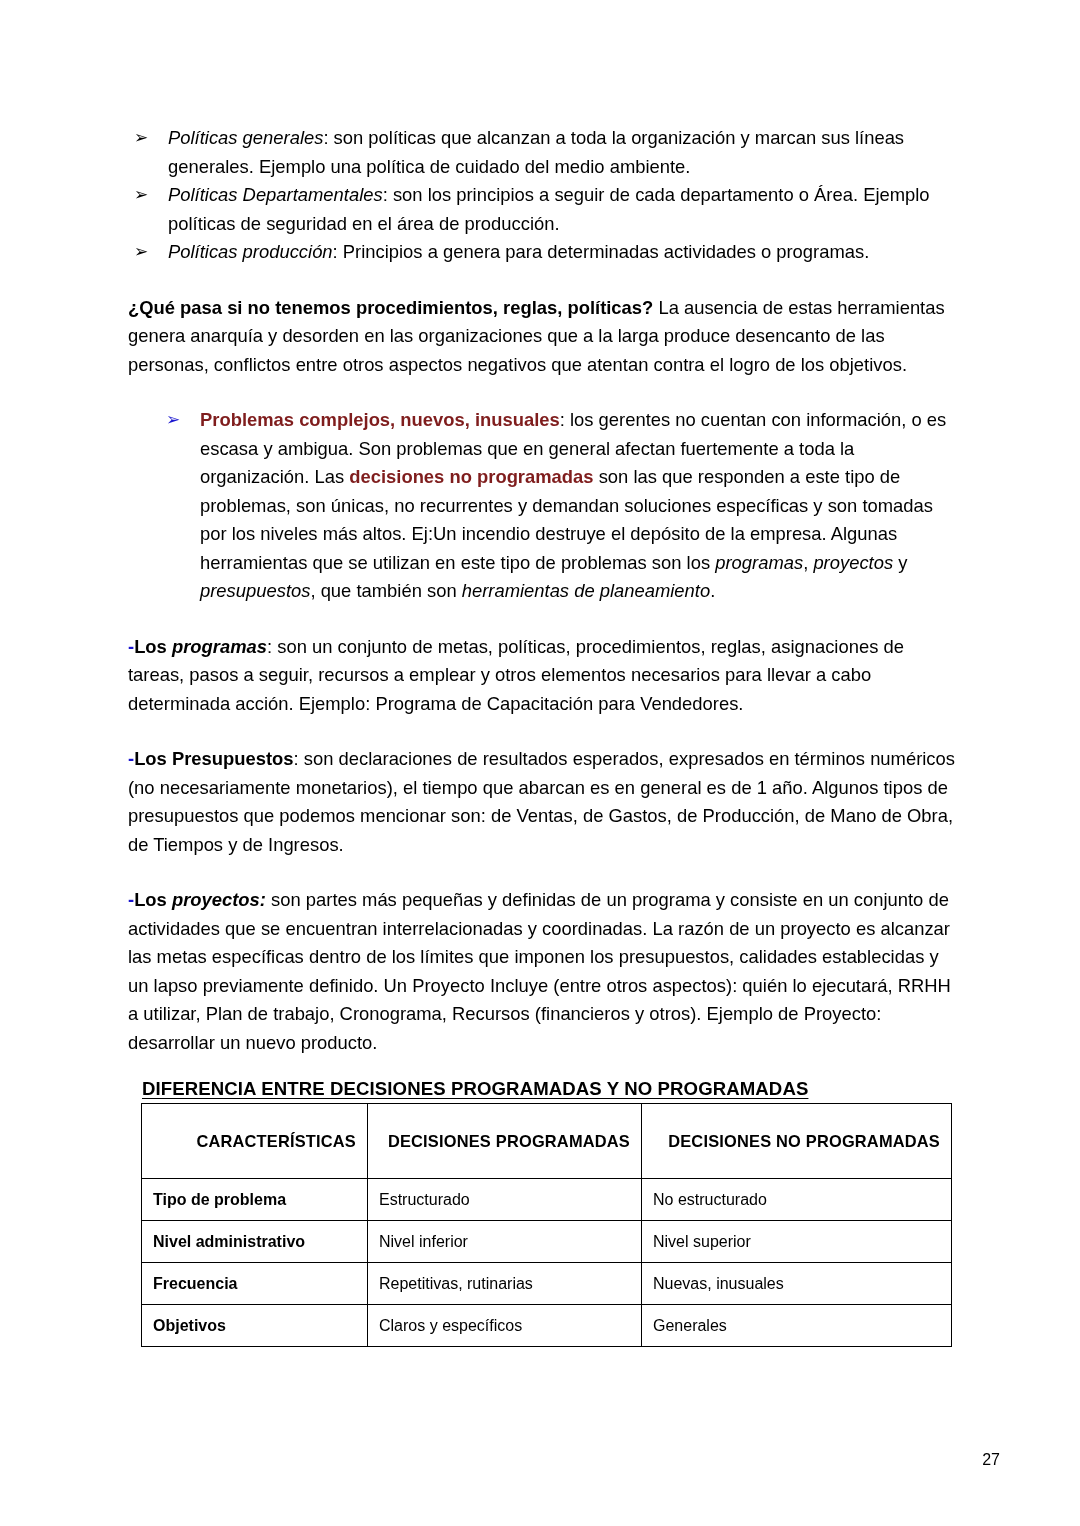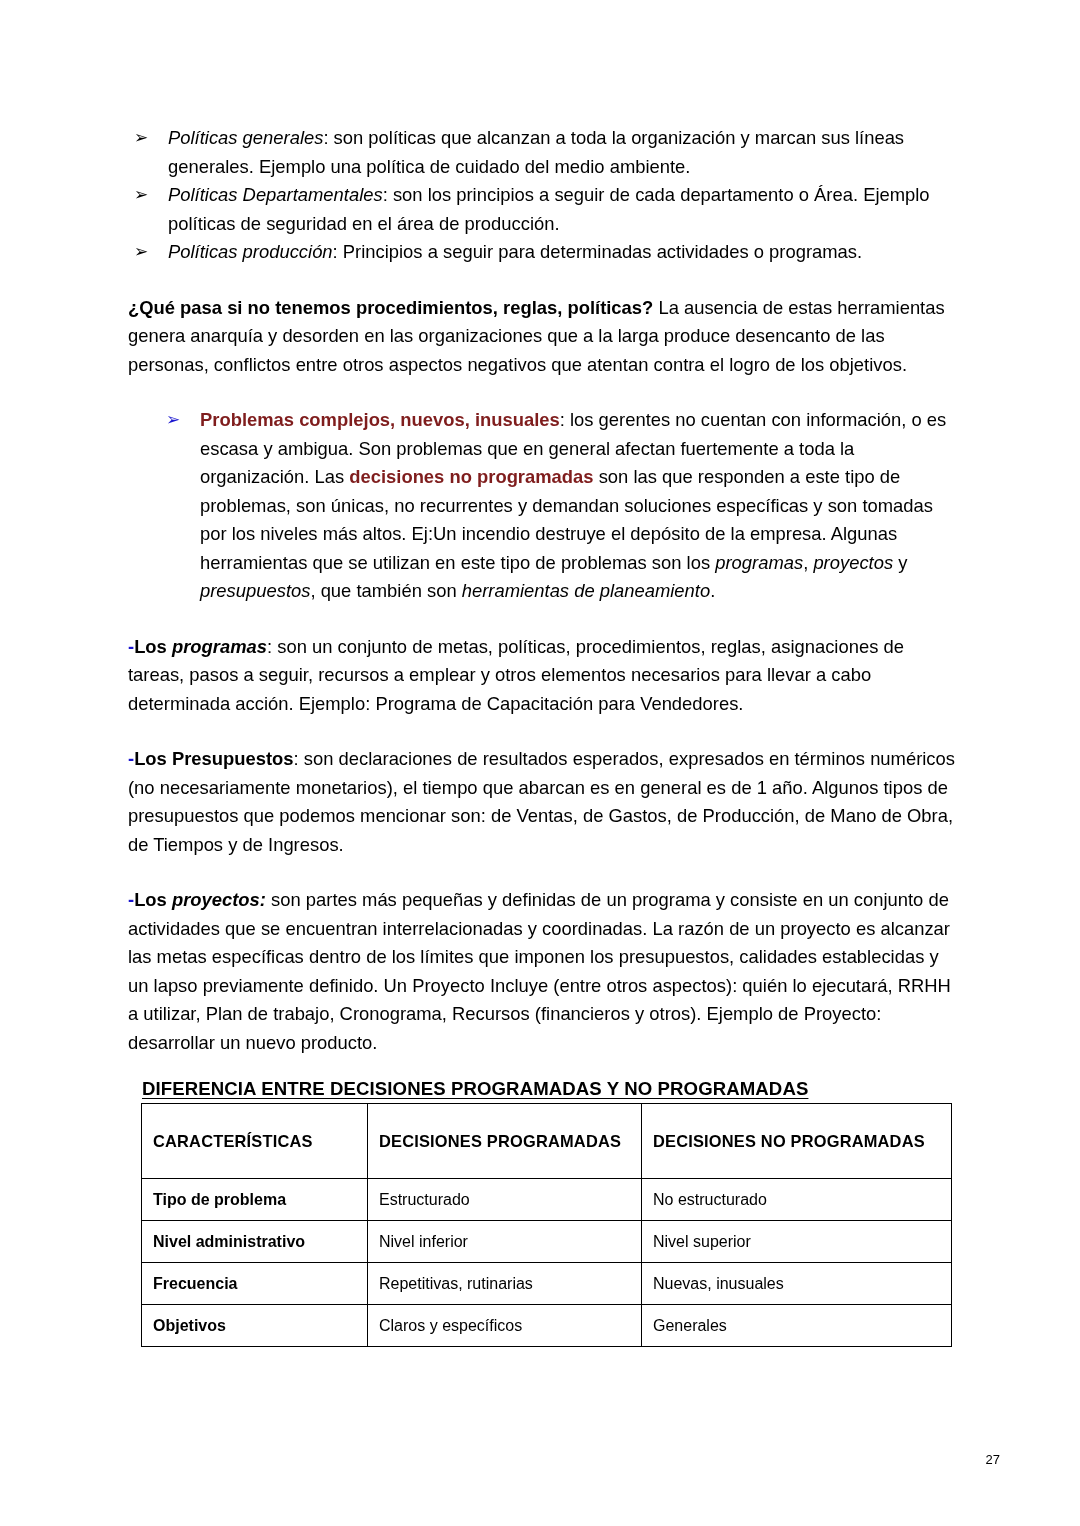--- a/index.html
+++ b/index.html
@@ -101,59 +101,59 @@
     border: 1.4px solid #000000;
     padding: 8px 11px;
     font-size: 16px;
     line-height: 22px;
     vertical-align: top;
   }
   table.diff tr.header td {
     height: 58px;
     vertical-align: middle;
     font-weight: bold;
-    text-align: left;
+    text-align: right;
     font-size: 16.4px;
     letter-spacing: 0.2px;
   }
   table.diff tr.body-row td {
     height: 25px;
     vertical-align: middle;
   }
   table.diff tr.body-row td.key {
     font-weight: bold;
   }
   .col1 { width: 226px; }
   .col2 { width: 274px; }
   .col3 { width: 310px; }
 
   
   .page-number {
     position: absolute;
     right: 80px;
     bottom: 55px;
-    font-size: 13px;
+    font-size: 16px;
     line-height: 22px;
   }
 </style>
 </head>
 <body>
 
 <div class="page">
   <div class="content">
 
     <ul class="bullets">
       <li>
         <span class="marker marker-black">➢</span><span class="it">Políticas generales</span><span>: son políticas que alcanzan a toda la organización y marcan sus líneas generales.  Ejemplo una política de cuidado del medio ambiente.</span>
       </li>
       <li>
         <span class="marker marker-black">➢</span><span class="it">Políticas Departamentales</span><span>: son los principios a seguir de cada departamento o Área. Ejemplo políticas de seguridad en el área de producción.</span>
       </li>
       <li>
-        <span class="marker marker-black">➢</span><span class="it">Políticas producción</span><span>: Principios a seguir para determinadas actividades o programas.</span>
+        <span class="marker marker-black">➢</span><span class="it">Políticas producción</span><span>: Principios a genera para determinadas actividades o programas.</span>
       </li>
     </ul>
 
     <div class="gap-lg"></div>
 
     <p class="para"><span class="bd">¿Qué pasa si no tenemos procedimientos, reglas, políticas?</span><span> La ausencia de estas herramientas  genera anarquía y desorden en las organizaciones que a la larga produce desencanto de las personas, conflictos entre otros aspectos negativos que atentan contra el logro de los objetivos.</span></p>
 
     <div class="gap-lg"></div>
 
     <ul class="bullets indented">

